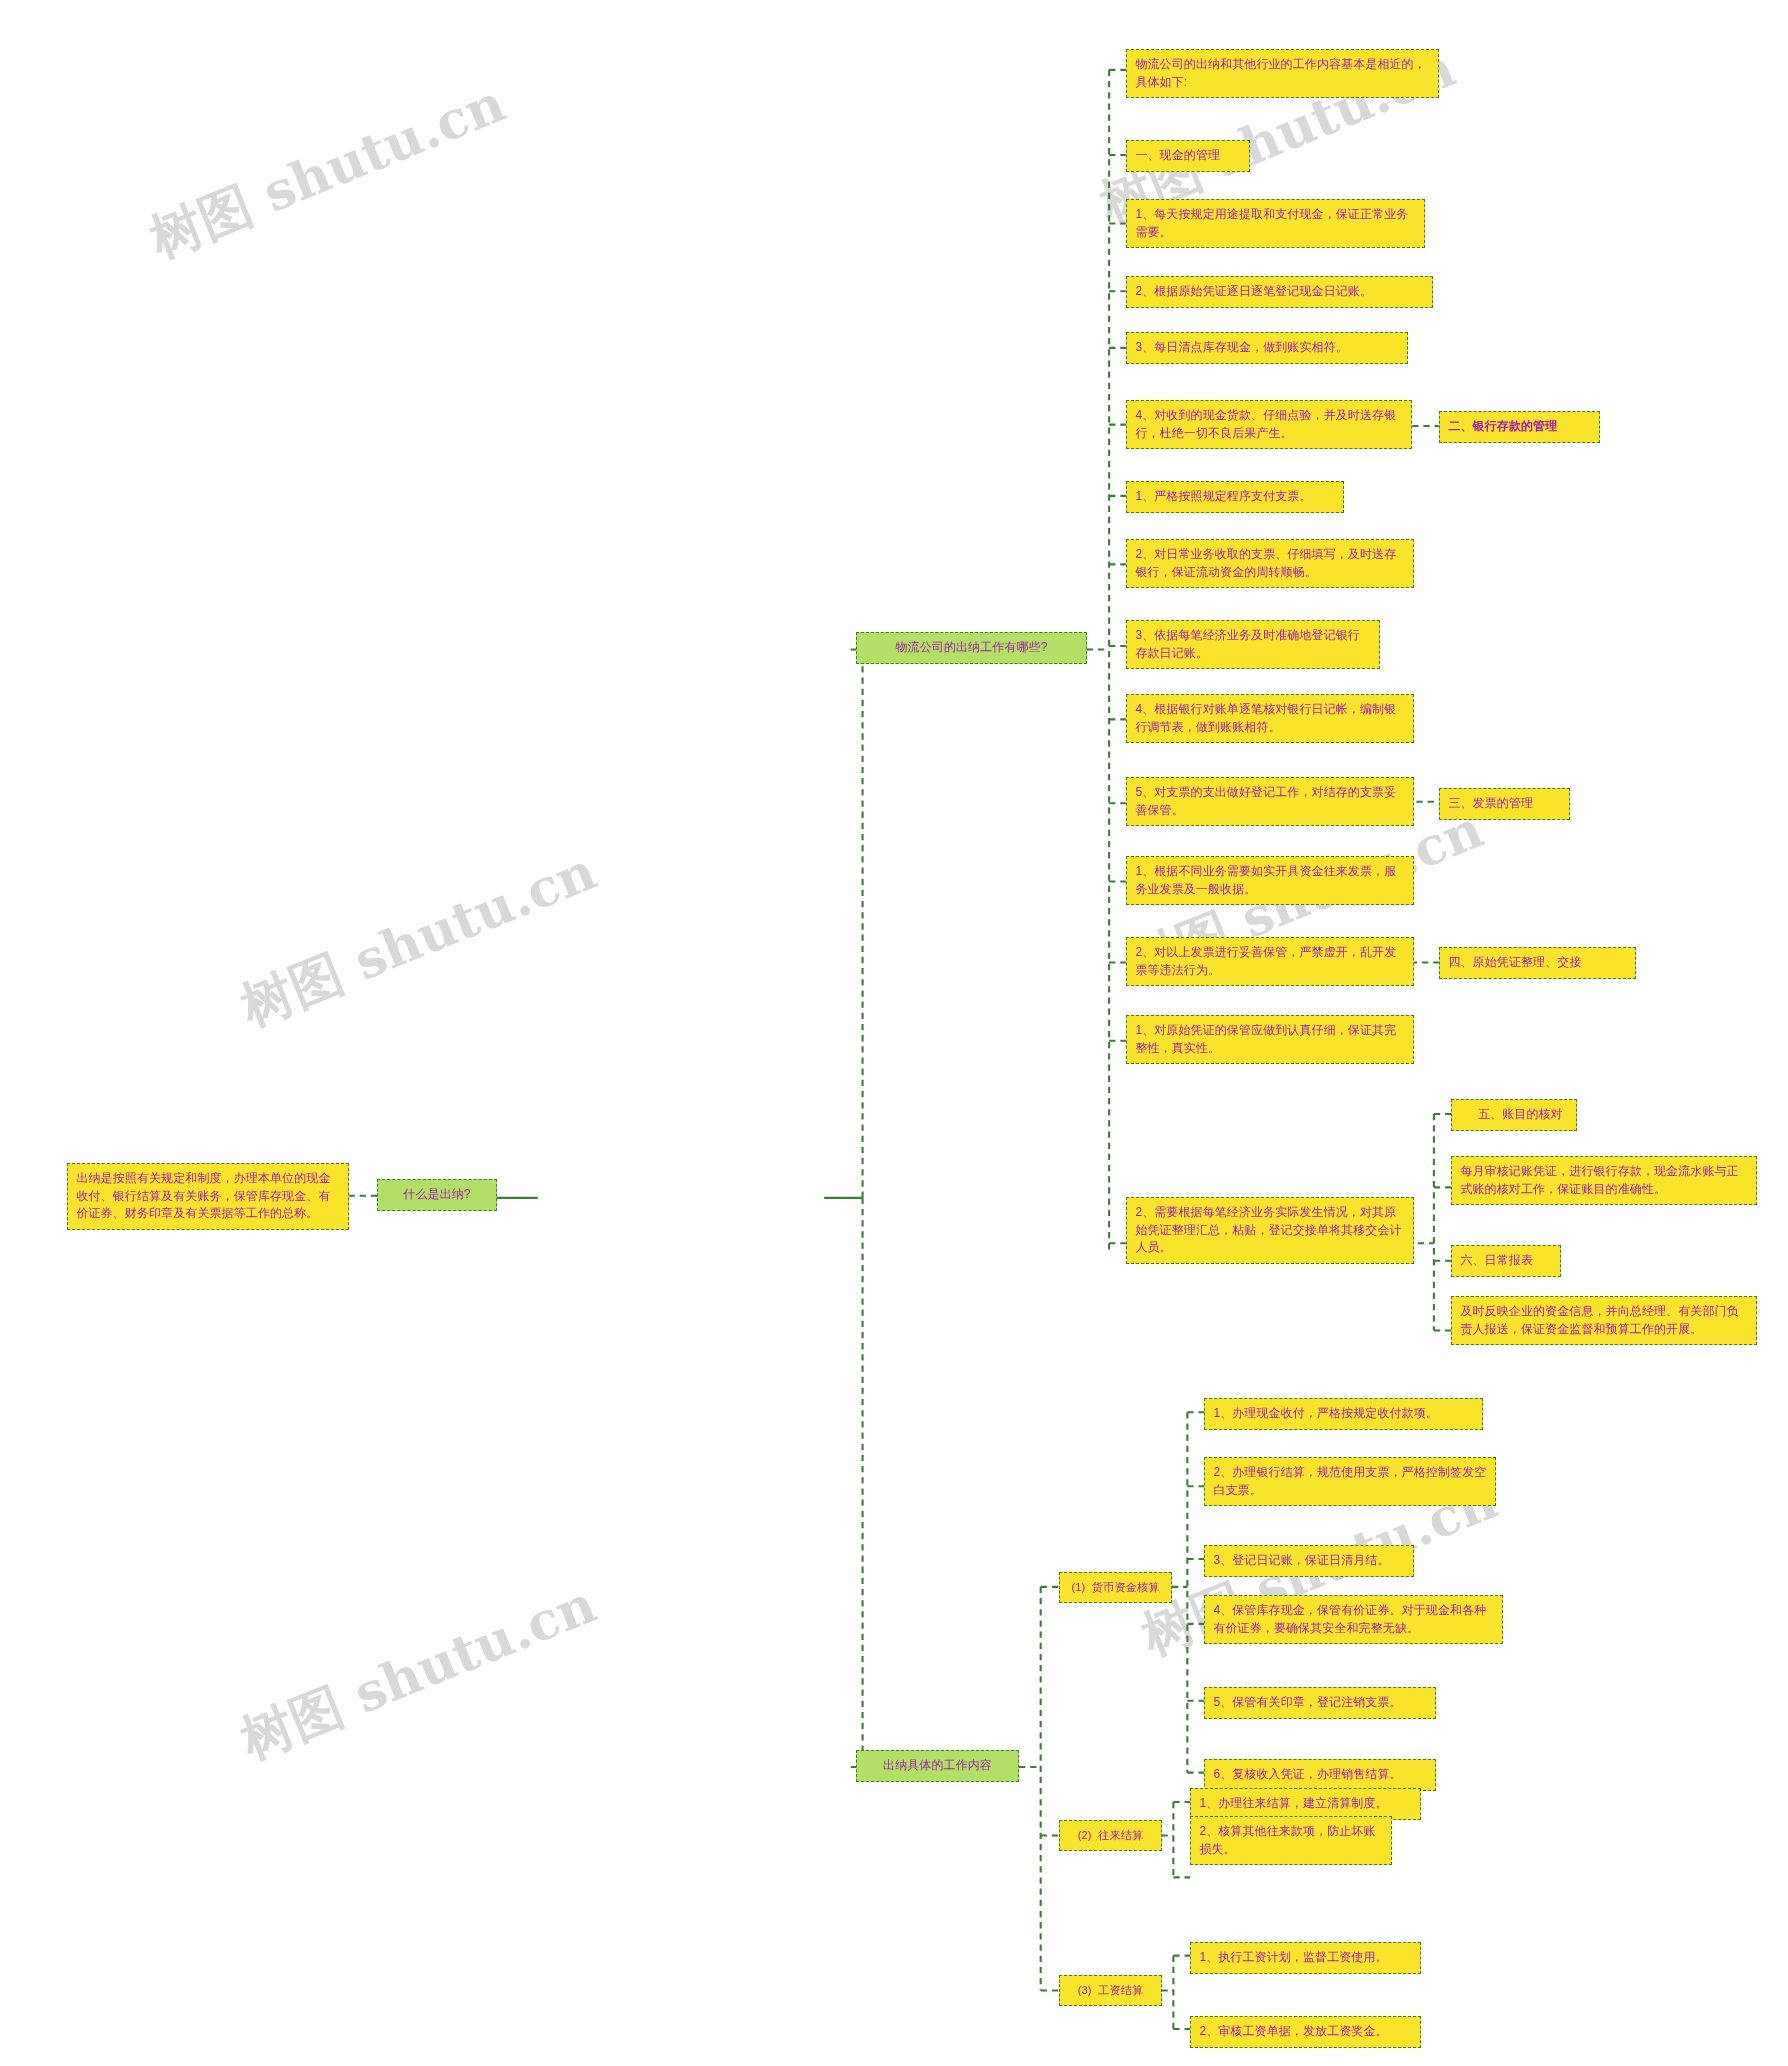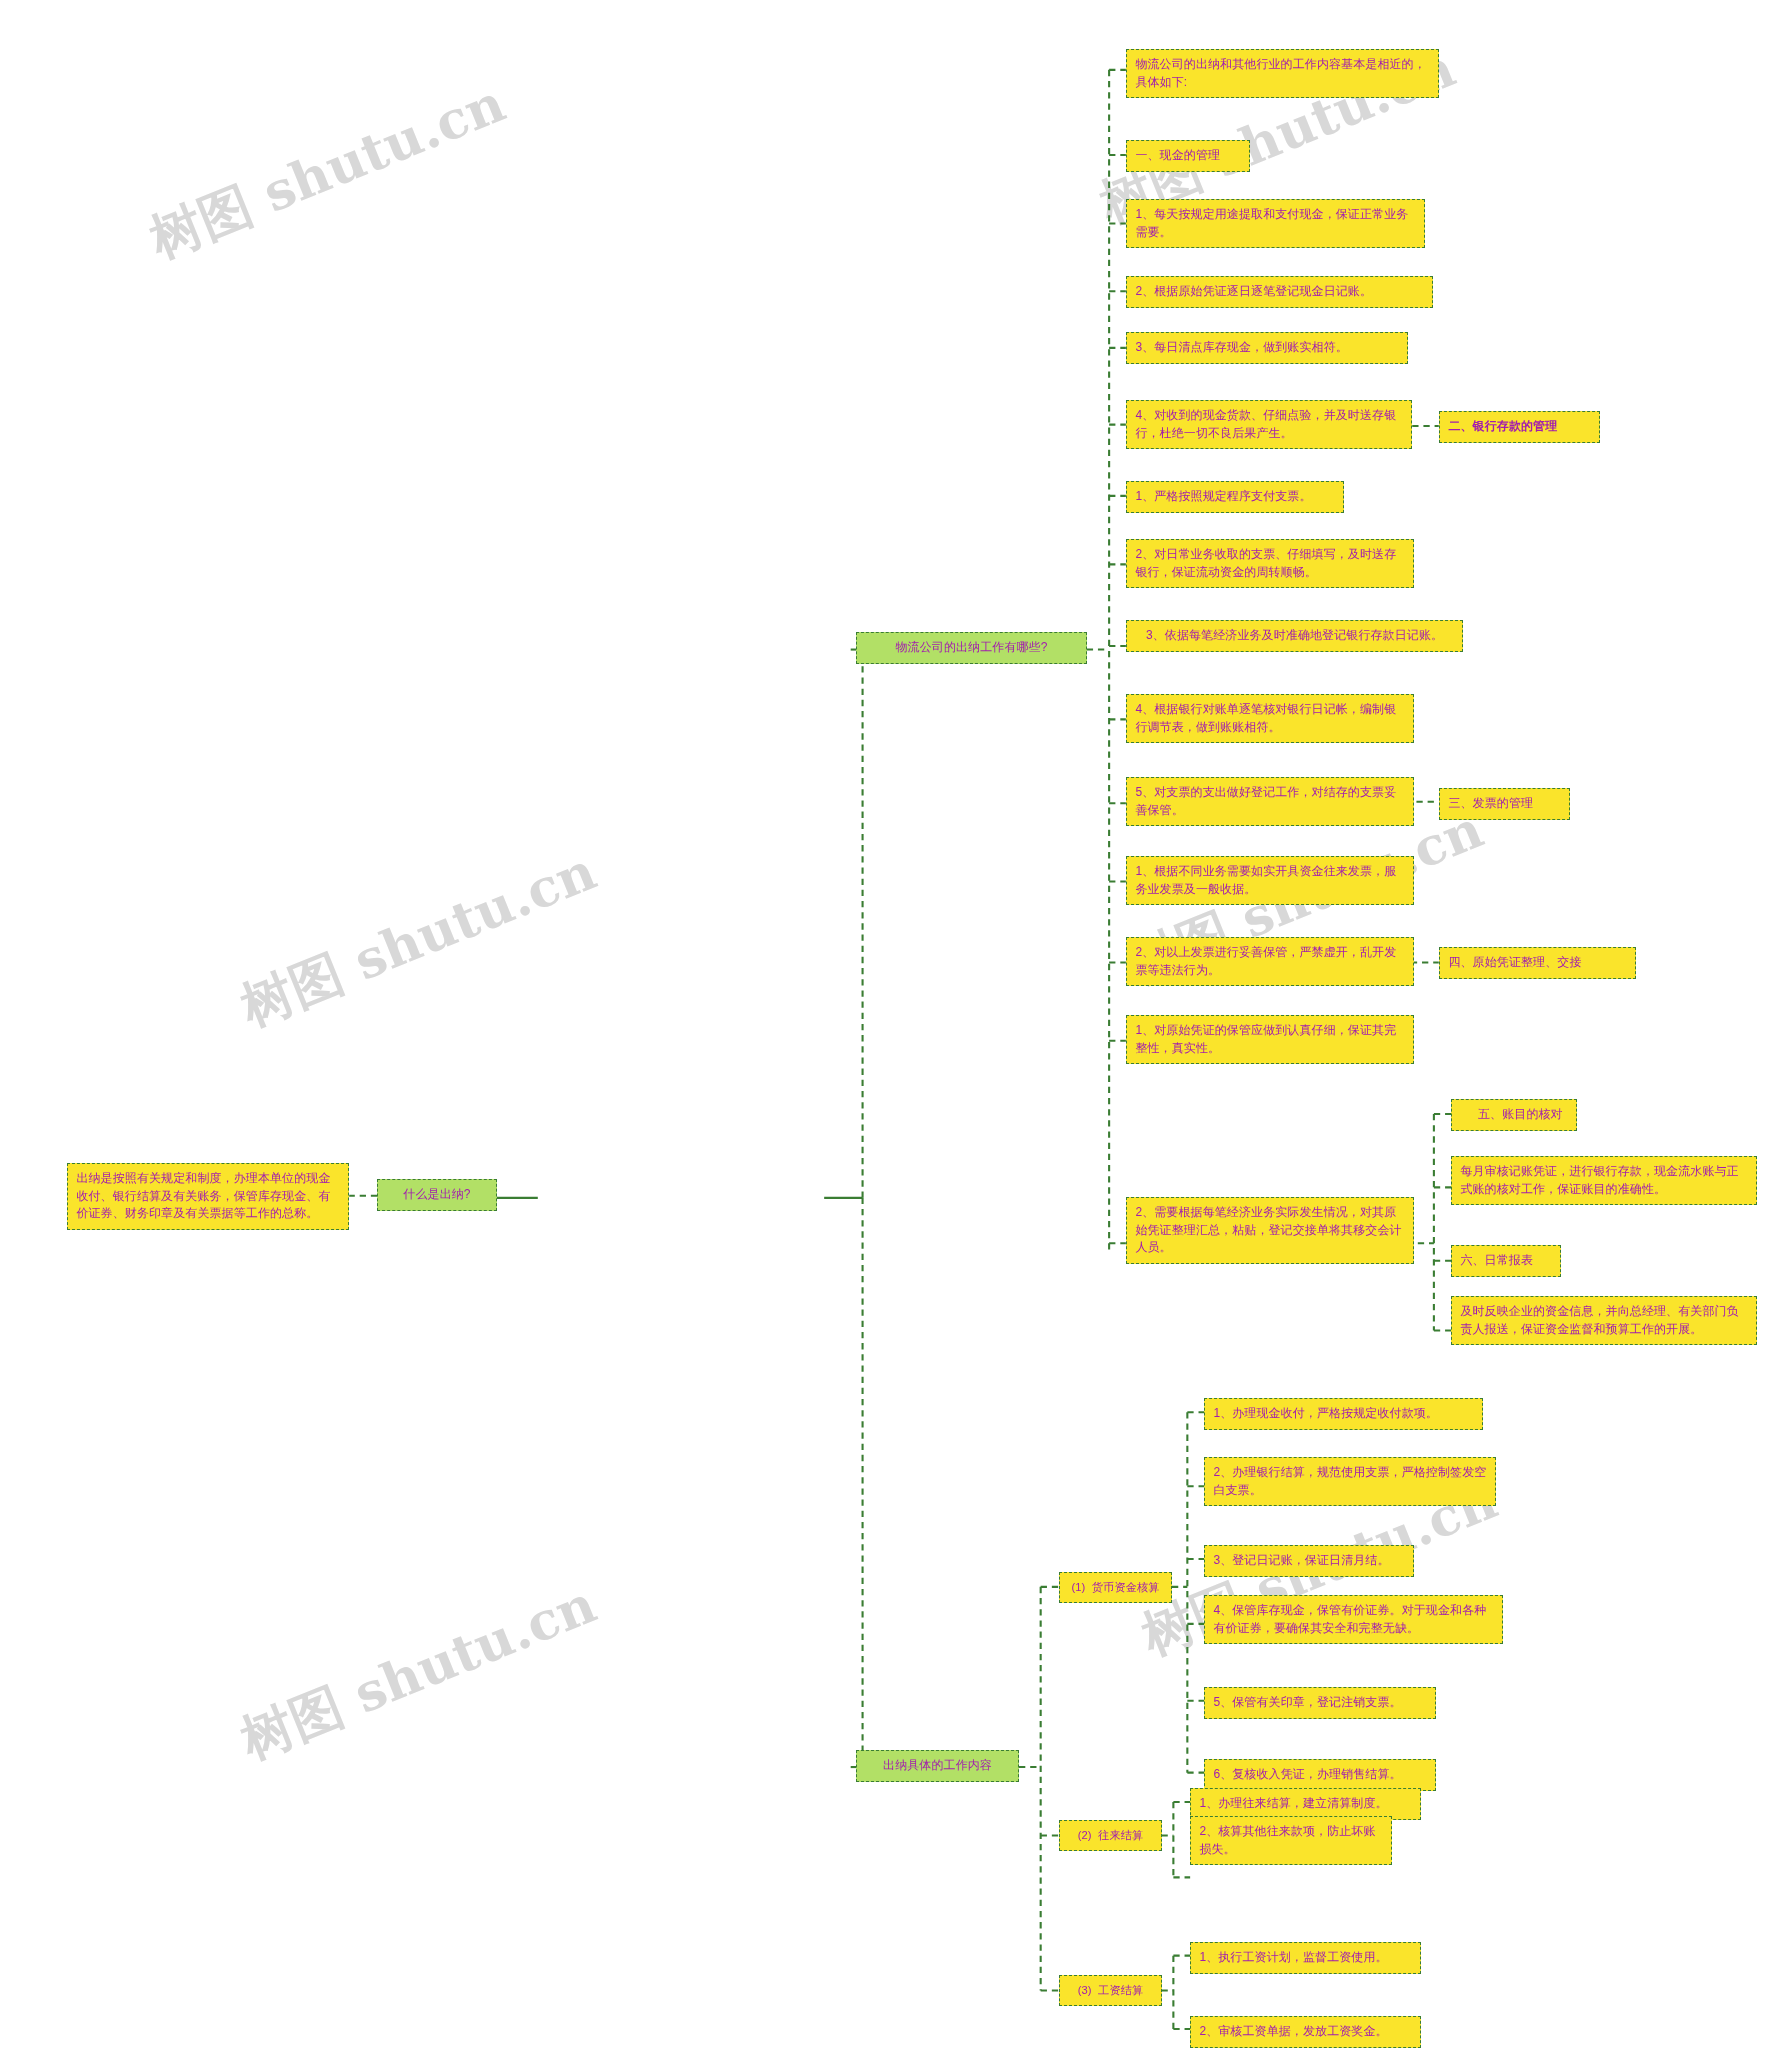--- a/index.html
+++ b/index.html
@@ -174,21 +174,21 @@
   <div class="node yellow" style="left:1126px;top:332px;width:282px;">3、每日清点库存现金，做到账实相符。</div>
 
   <div class="node yellow" style="left:1126px;top:400px;width:286px;">4、对收到的现金货款、仔细点验，并及时送存银行，杜绝一切不良后果产生。</div>
 
   <div class="node yellow" style="left:1439px;top:411px;width:161px;font-weight:bold;">二、银行存款的管理</div>
 
   <div class="node yellow" style="left:1126px;top:481px;width:218px;">1、严格按照规定程序支付支票。</div>
 
   <div class="node yellow" style="left:1126px;top:539px;width:288px;">2、对日常业务收取的支票、仔细填写，及时送存银行，保证流动资金的周转顺畅。</div>
 
-  <div class="node yellow" style="left:1126px;top:620px;width:337px;text-align:center;">3、依据每笔经济业务及时准确地登记银行存款日记账。</div>
+  <div class="node yellow" style="left:1126px;top:620px;width:254px;">3、依据每笔经济业务及时准确地登记银行存款日记账。</div>
 
   <div class="node yellow" style="left:1126px;top:694px;width:288px;">4、根据银行对账单逐笔核对银行日记帐，编制银行调节表，做到账账相符。</div>
 
   <div class="node yellow" style="left:1126px;top:777px;width:288px;">5、对支票的支出做好登记工作，对结存的支票妥善保管。</div>
 
   <div class="node yellow" style="left:1439px;top:788px;width:131px;">三、发票的管理</div>
 
   <div class="node yellow" style="left:1126px;top:856px;width:288px;">1、根据不同业务需要如实开具资金往来发票，服务业发票及一般收据。</div>
 
   <div class="node yellow" style="left:1126px;top:937px;width:288px;">2、对以上发票进行妥善保管，严禁虚开，乱开发票等违法行为。</div>

